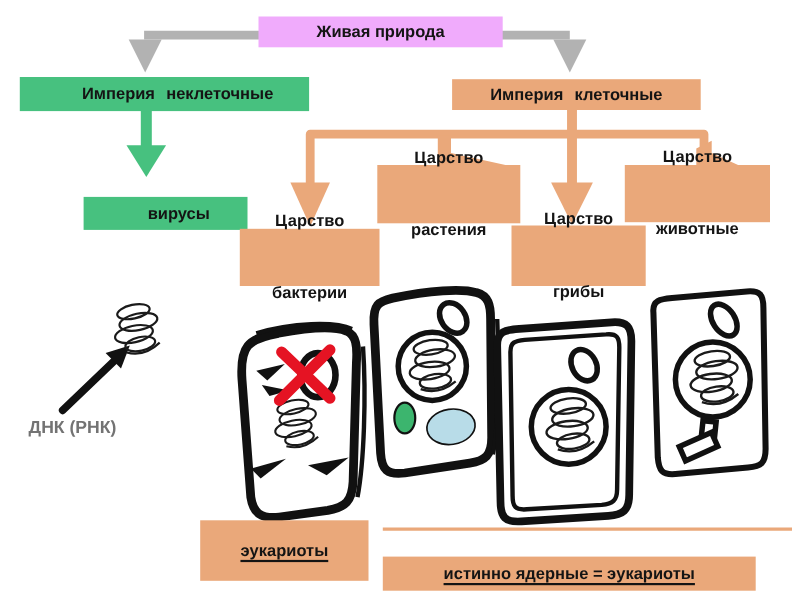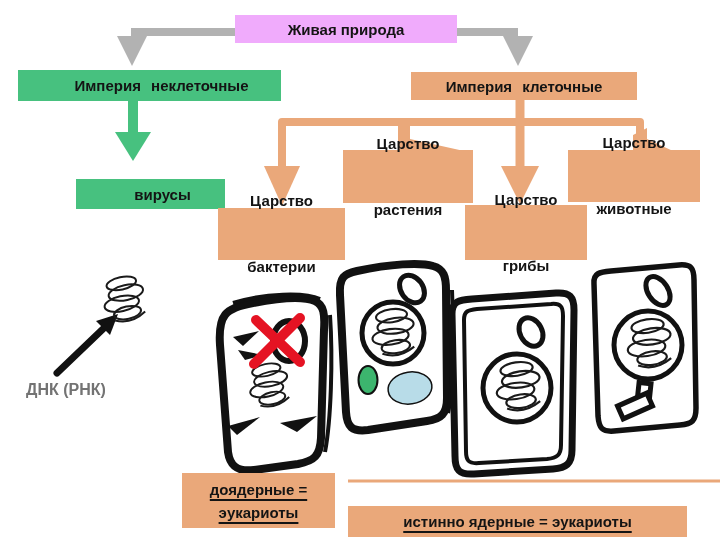--- a/index.html
+++ b/index.html
@@ -145,21 +145,20 @@
   </div>
 
   <div class="box orange two-line" style="left:465px;top:205px;width:122px;height:55px;">
     <span>Царство</span>
     <span>грибы</span>
   </div>
 
   <div class="dna-label">ДНК (РНК)</div>
 
   <div class="box orange stack" style="left:182px;top:473px;width:153px;height:55px;">
-    <span class="u">доядерные =</span>
     <span class="u">эукариоты</span>
   </div>
 
   <div class="box orange" style="left:348px;top:506px;width:339px;height:31px;">
     <span class="u">истинно ядерные = эукариоты</span>
   </div>
 
 </div>
 
 </body></html>

